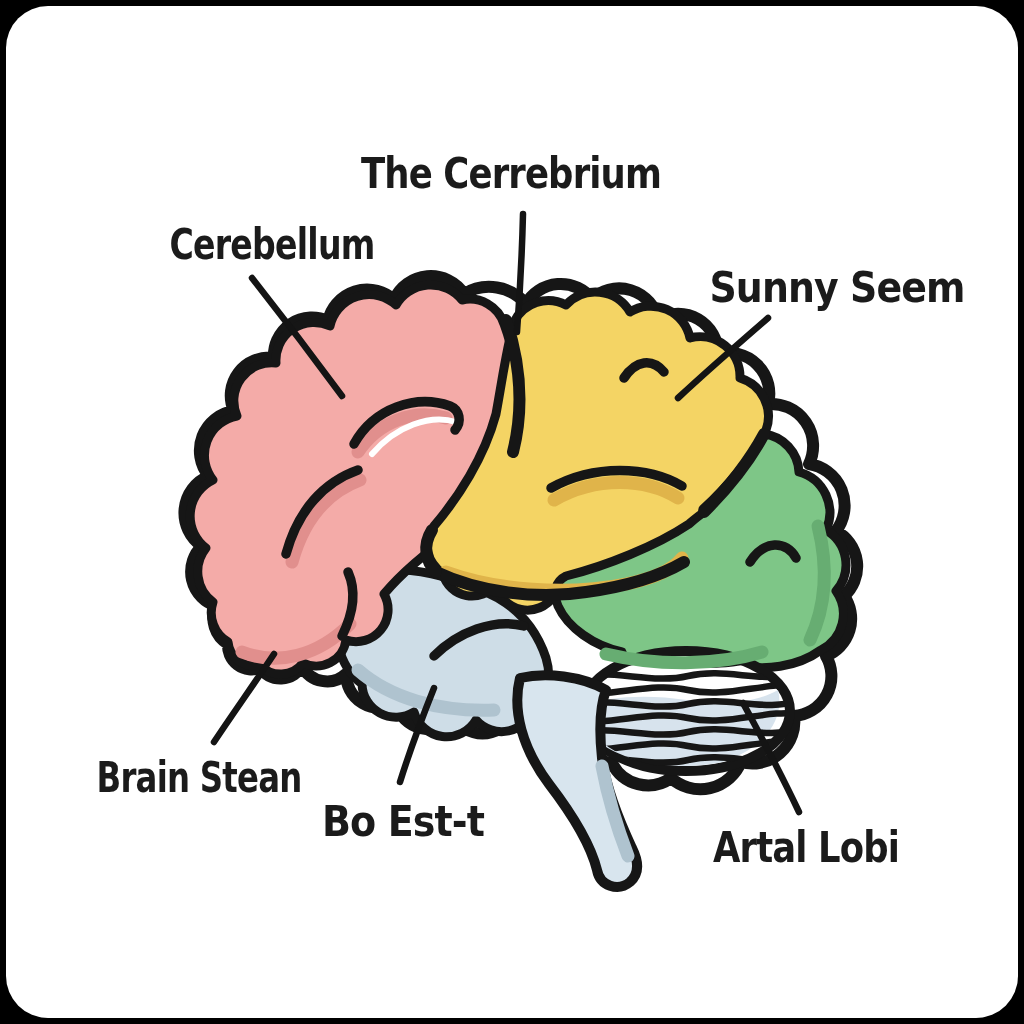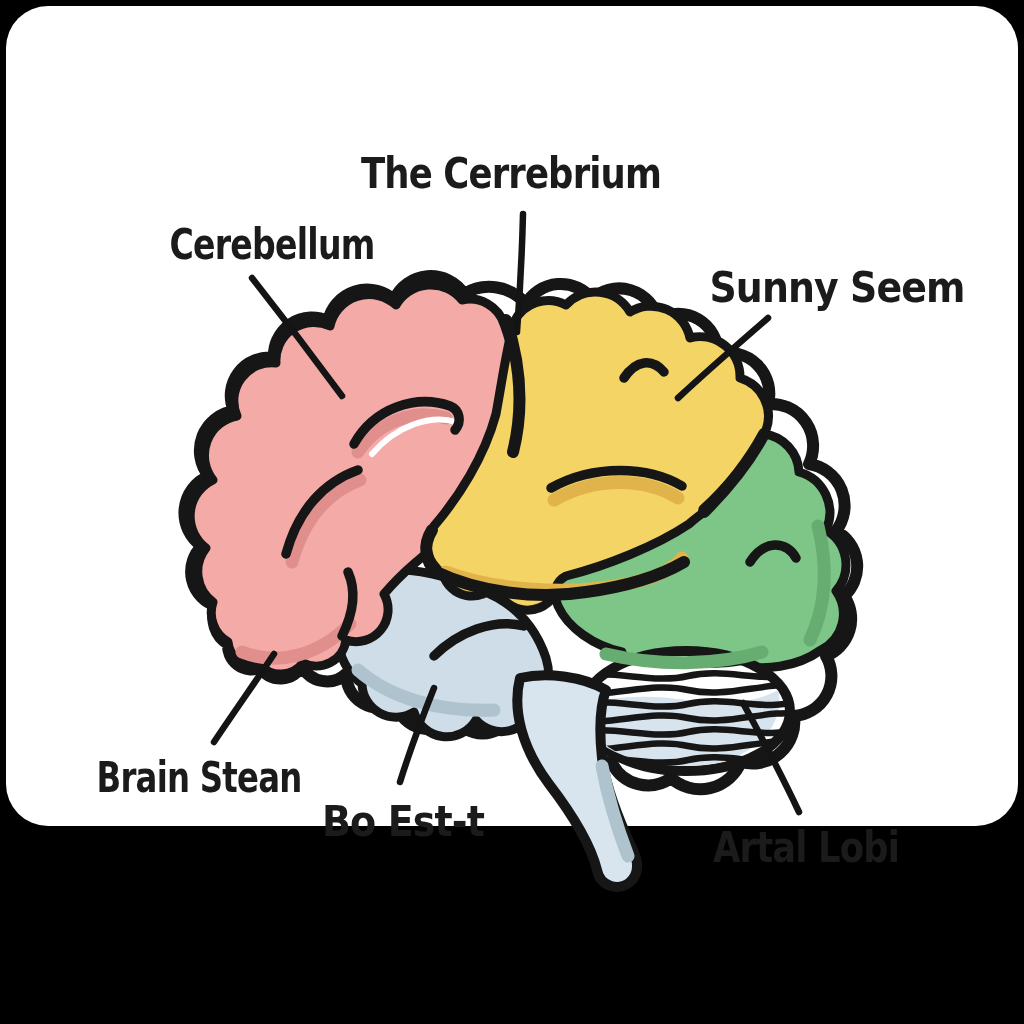--- a/index.html
+++ b/index.html
@@ -1,16 +1,16 @@
 <!DOCTYPE html>
 <html><head>
 <meta charset="utf-8">
 <style>
   html,body{margin:0;padding:0;width:1024px;height:1024px;overflow:hidden;background:#000;}
-  .card{position:absolute;left:6px;top:6px;width:1012px;height:820px;background:#fff;border-radius:42px;}
+  .card{position:absolute;left:6px;top:6px;width:1012px;height:1012px;background:#fff;border-radius:42px;}
   svg{position:absolute;left:0;top:0;width:1024px;height:1024px;}
   .label{font-family:"DejaVu Sans",sans-serif;font-weight:700;font-size:42px;fill:#1b1b1b;letter-spacing:-1px;}
   .outline-fill{fill:#ffffff;stroke:#161616;stroke-width:12;stroke-linejoin:round;}
   .region{stroke:#161616;stroke-width:9;stroke-linejoin:round;}
   .cereb{fill:#ffffff;stroke:#161616;stroke-width:10;}
   .fold{fill:none;stroke:#161616;stroke-width:6.5;stroke-linecap:round;}
   .stem{stroke:#161616;stroke-width:10;stroke-linejoin:round;}
   .sulcus{fill:none;stroke:#161616;stroke-width:9.5;stroke-linecap:round;}
   .boundary{fill:none;stroke:#161616;stroke-width:12;stroke-linecap:round;}
   .shade{fill:none;stroke-width:13;stroke-linecap:round;}

